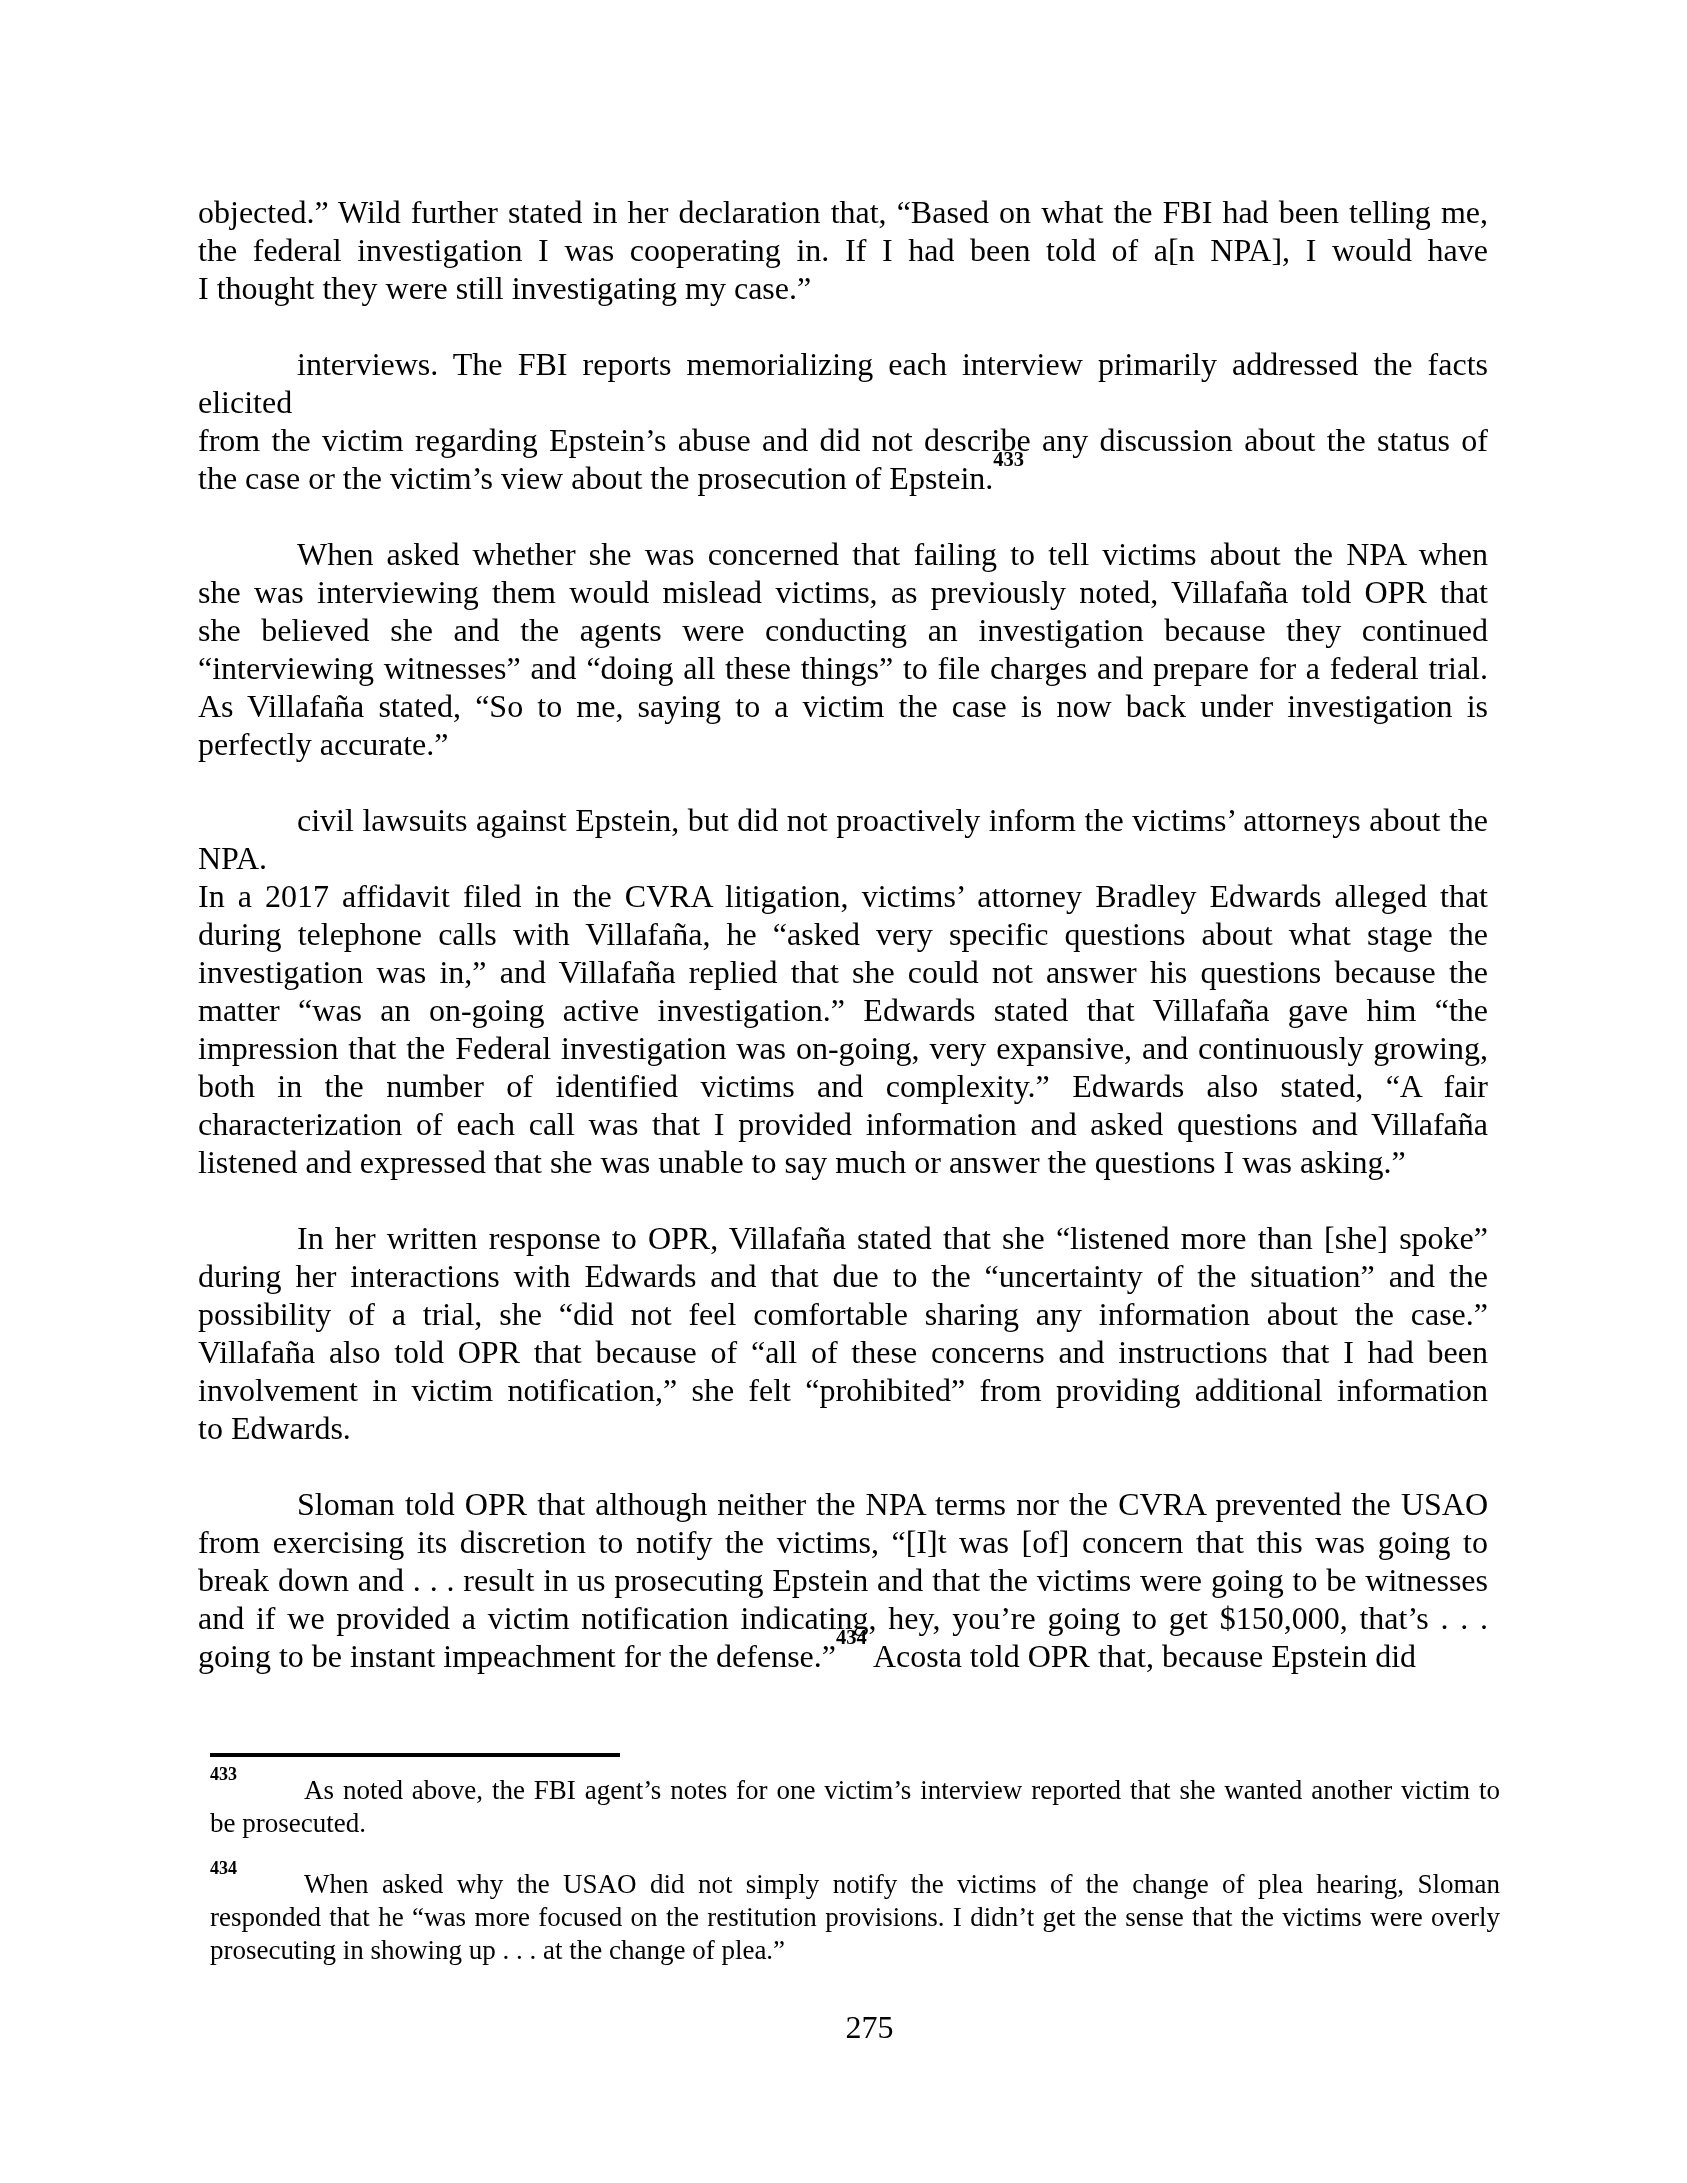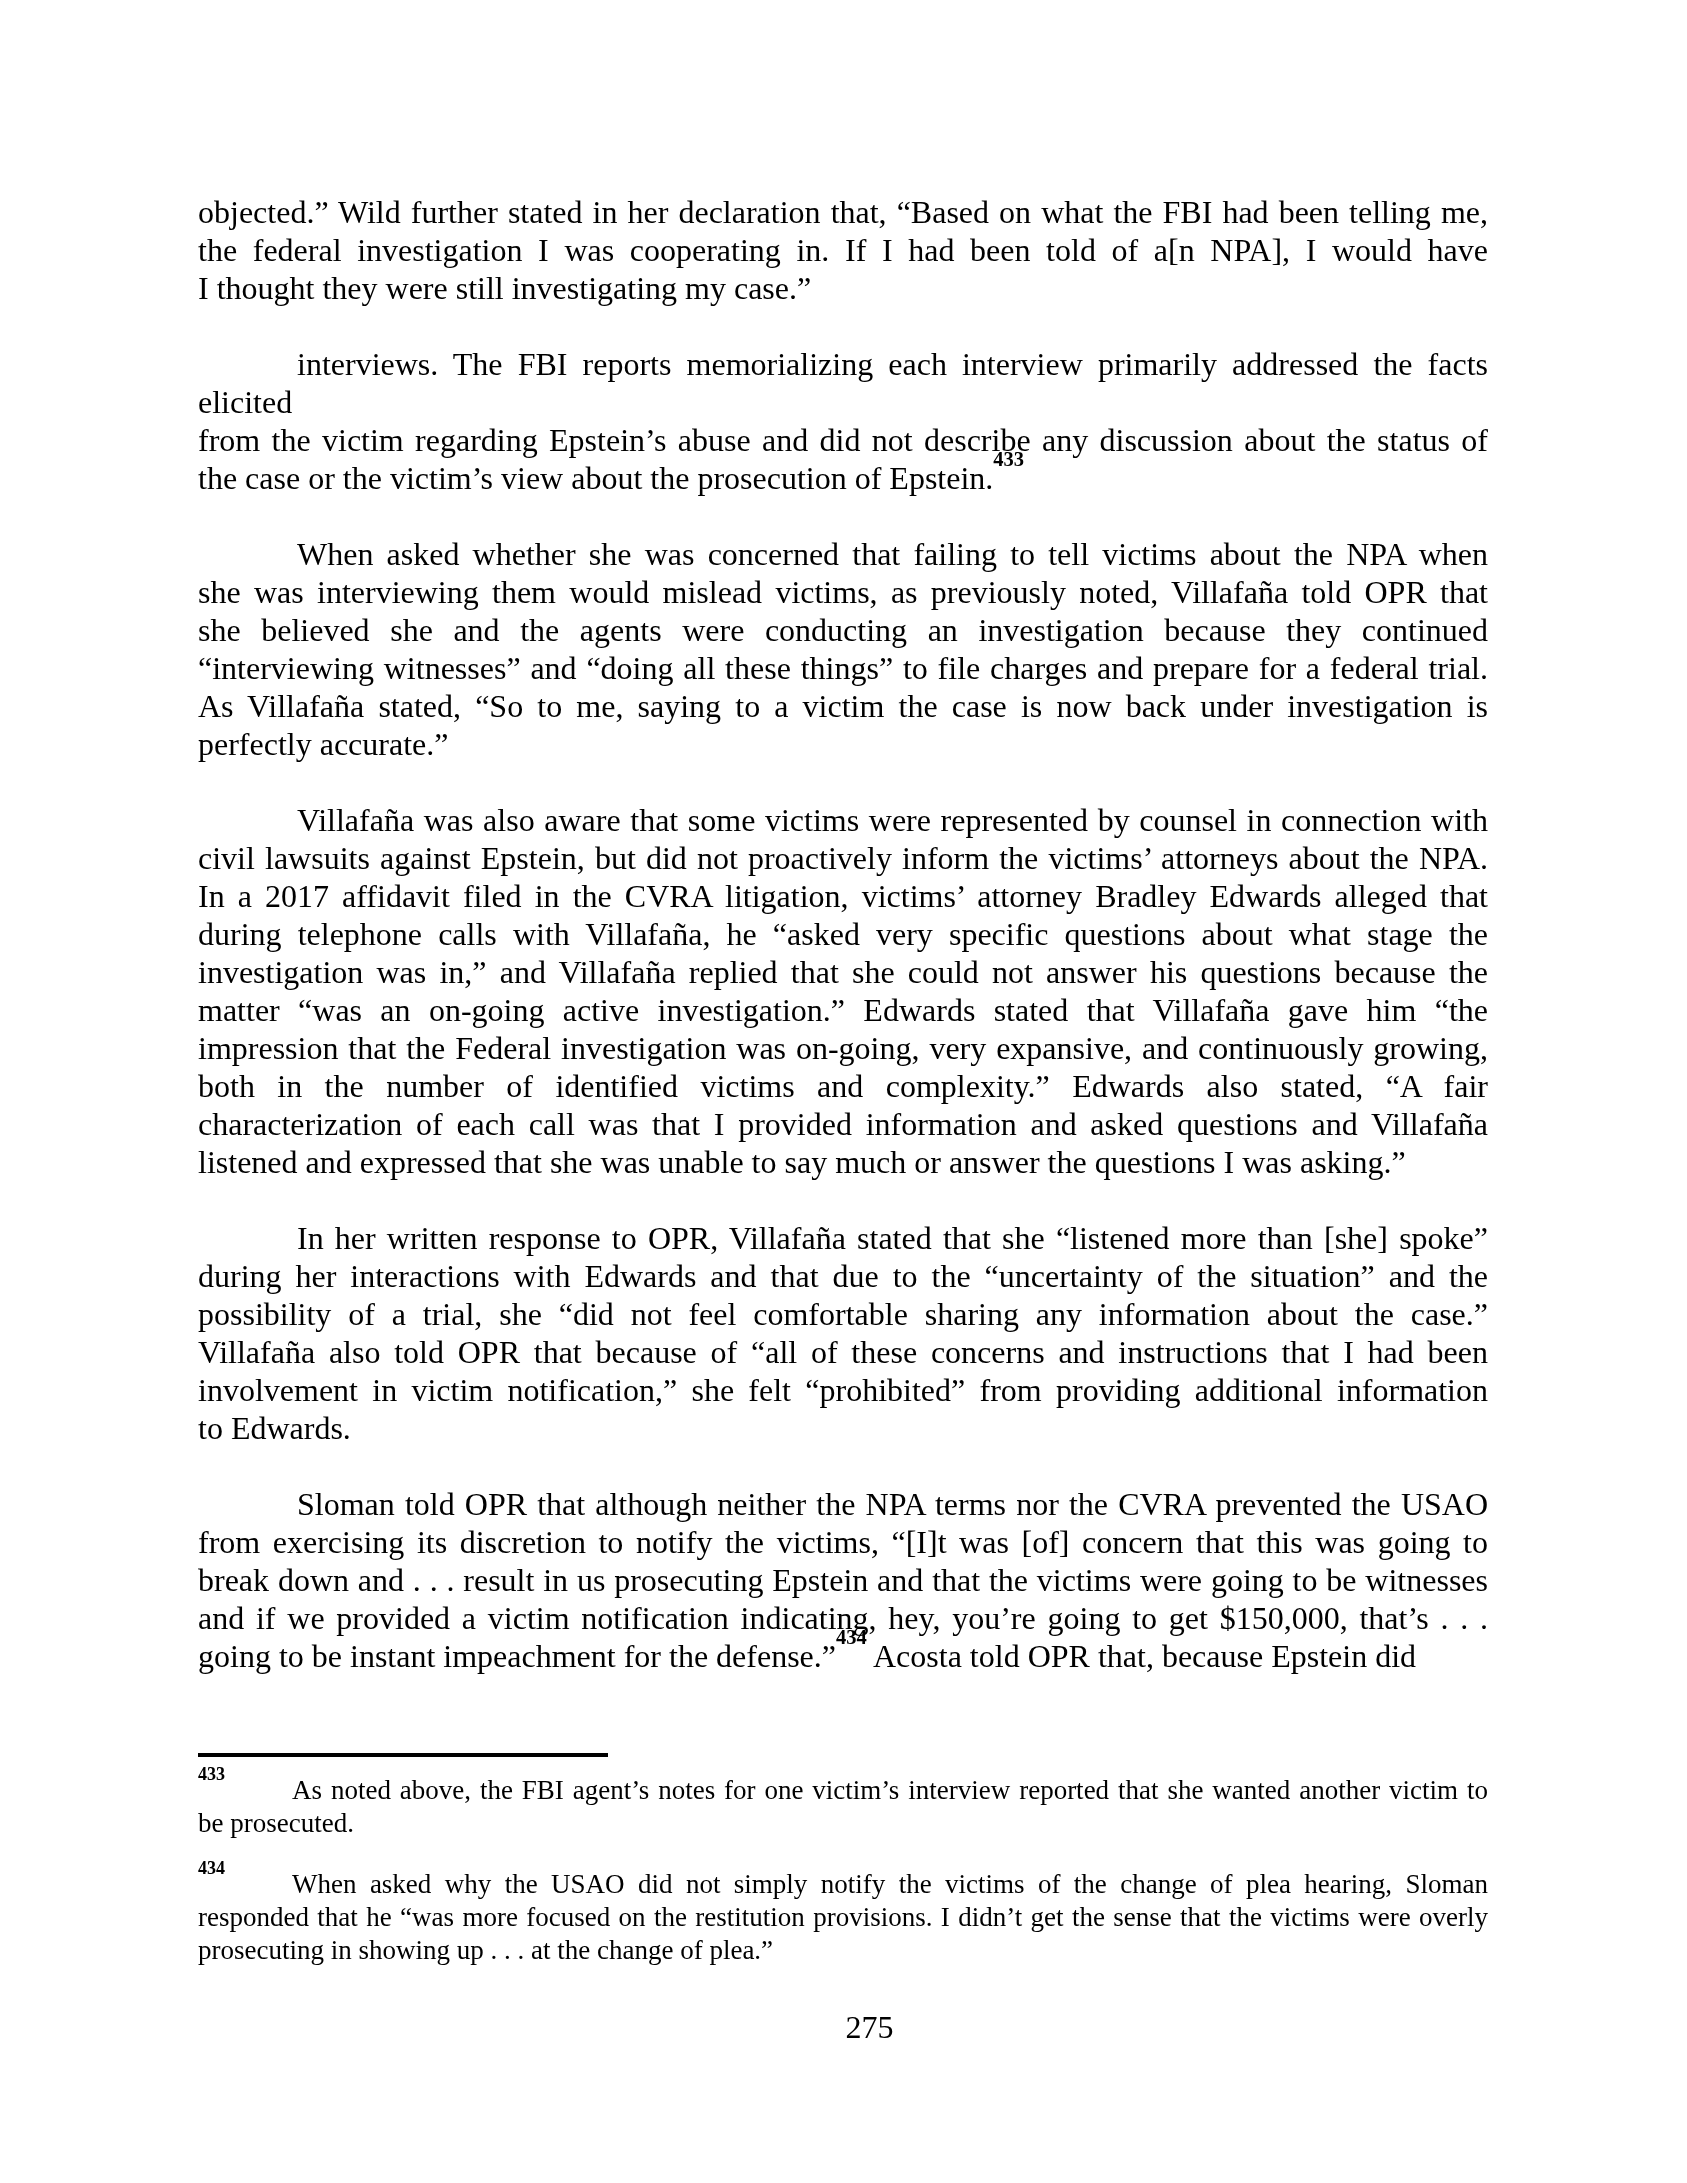--- a/index.html
+++ b/index.html
@@ -44,21 +44,21 @@
   }
   sup.fnref {
     font-size: 20.5px;
     line-height: 0;
     position: relative;
     top: -11.2px;
     font-weight: bold;
   }
   .footnotes {
     position: absolute;
-    left: 198px;
+    left: 210px;
     top: 1753px;
     width: 1290px;
   }
   .fn-sep {
     width: 410px;
     height: 4px;
     background: #000000;
     margin: 0 0 17px 0;
   }
   .footnote {
@@ -102,21 +102,20 @@
       </div>
       <div class="para indent">
         <div class="line">When asked whether she was concerned that failing to tell victims about the NPA when</div>
         <div class="line">she was interviewing them would mislead victims, as previously noted, Villafaña told OPR that</div>
         <div class="line">she believed she and the agents were conducting an investigation because they continued</div>
         <div class="line">“interviewing witnesses” and “doing all these things” to file charges and prepare for a federal trial.</div>
         <div class="line">As Villafaña stated, “So to me, saying to a victim the case is now back under investigation is</div>
         <div class="line last">perfectly accurate.”</div>
       </div>
       <div class="para indent">
-        <div class="line">Villafaña was also aware that some victims were represented by counsel in connection with</div>
         <div class="line">civil lawsuits against Epstein, but did not proactively inform the victims’ attorneys about the NPA.</div>
         <div class="line">In a 2017 affidavit filed in the CVRA litigation, victims’ attorney Bradley Edwards alleged that</div>
         <div class="line">during telephone calls with Villafaña, he “asked very specific questions about what stage the</div>
         <div class="line">investigation was in,” and Villafaña replied that she could not answer his questions because the</div>
         <div class="line">matter “was an on-going active investigation.”  Edwards stated that Villafaña gave him “the</div>
         <div class="line">impression that the Federal investigation was on-going, very expansive, and continuously growing,</div>
         <div class="line">both in the number of identified victims and complexity.”  Edwards also stated, “A fair</div>
         <div class="line">characterization of each call was that I provided information and asked questions and Villafaña</div>
         <div class="line last">listened and expressed that she was unable to say much or answer the questions I was asking.”</div>
       </div>

